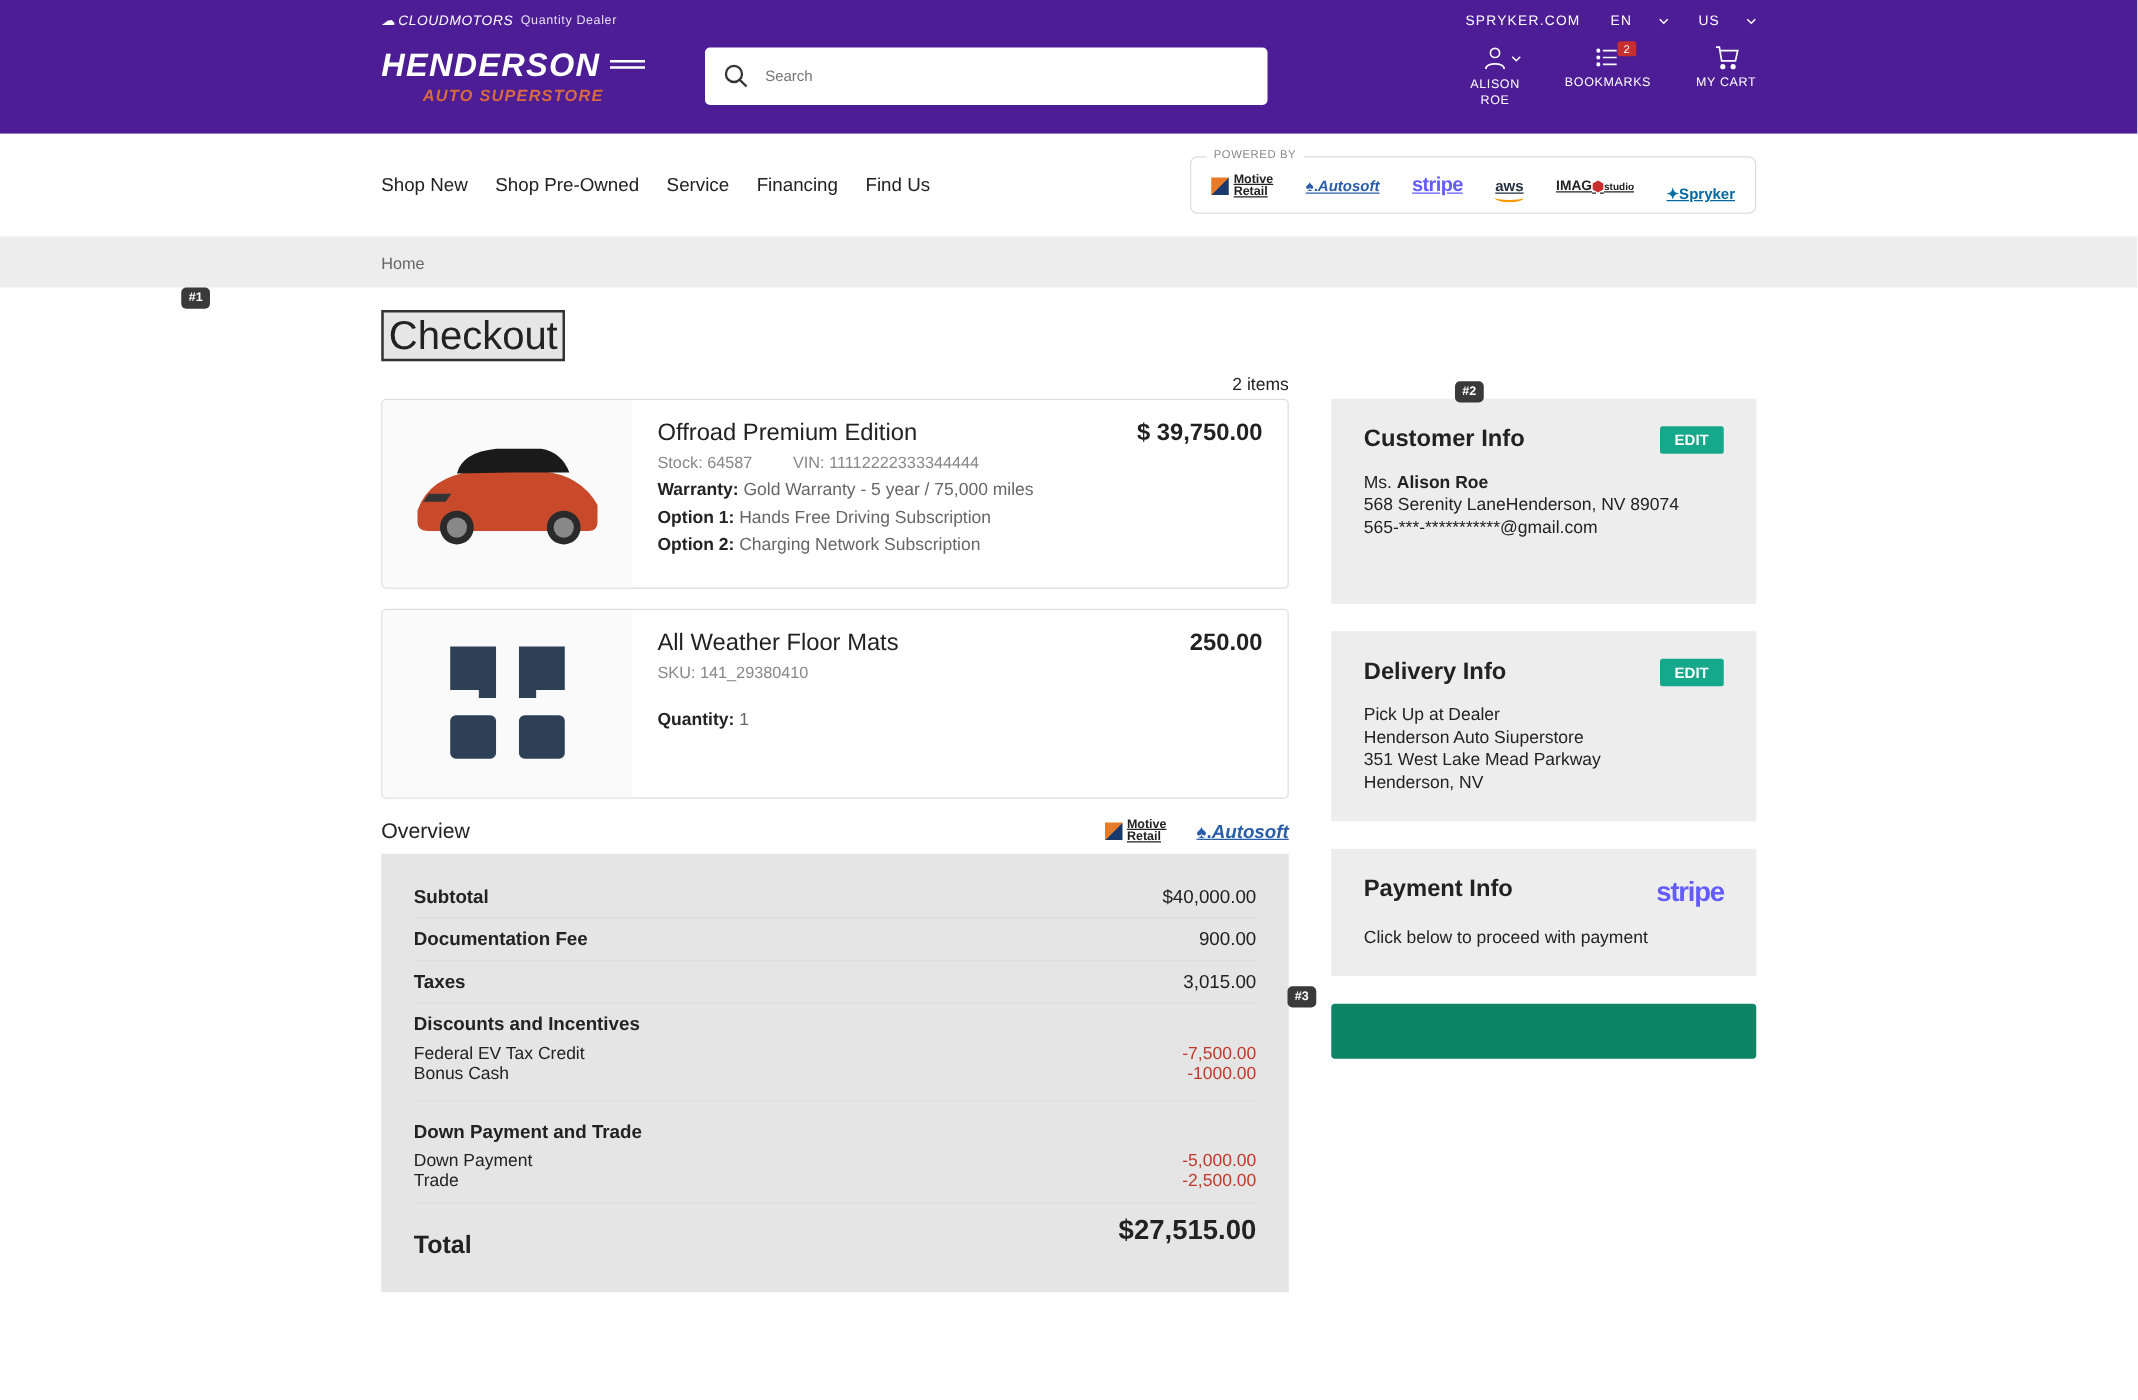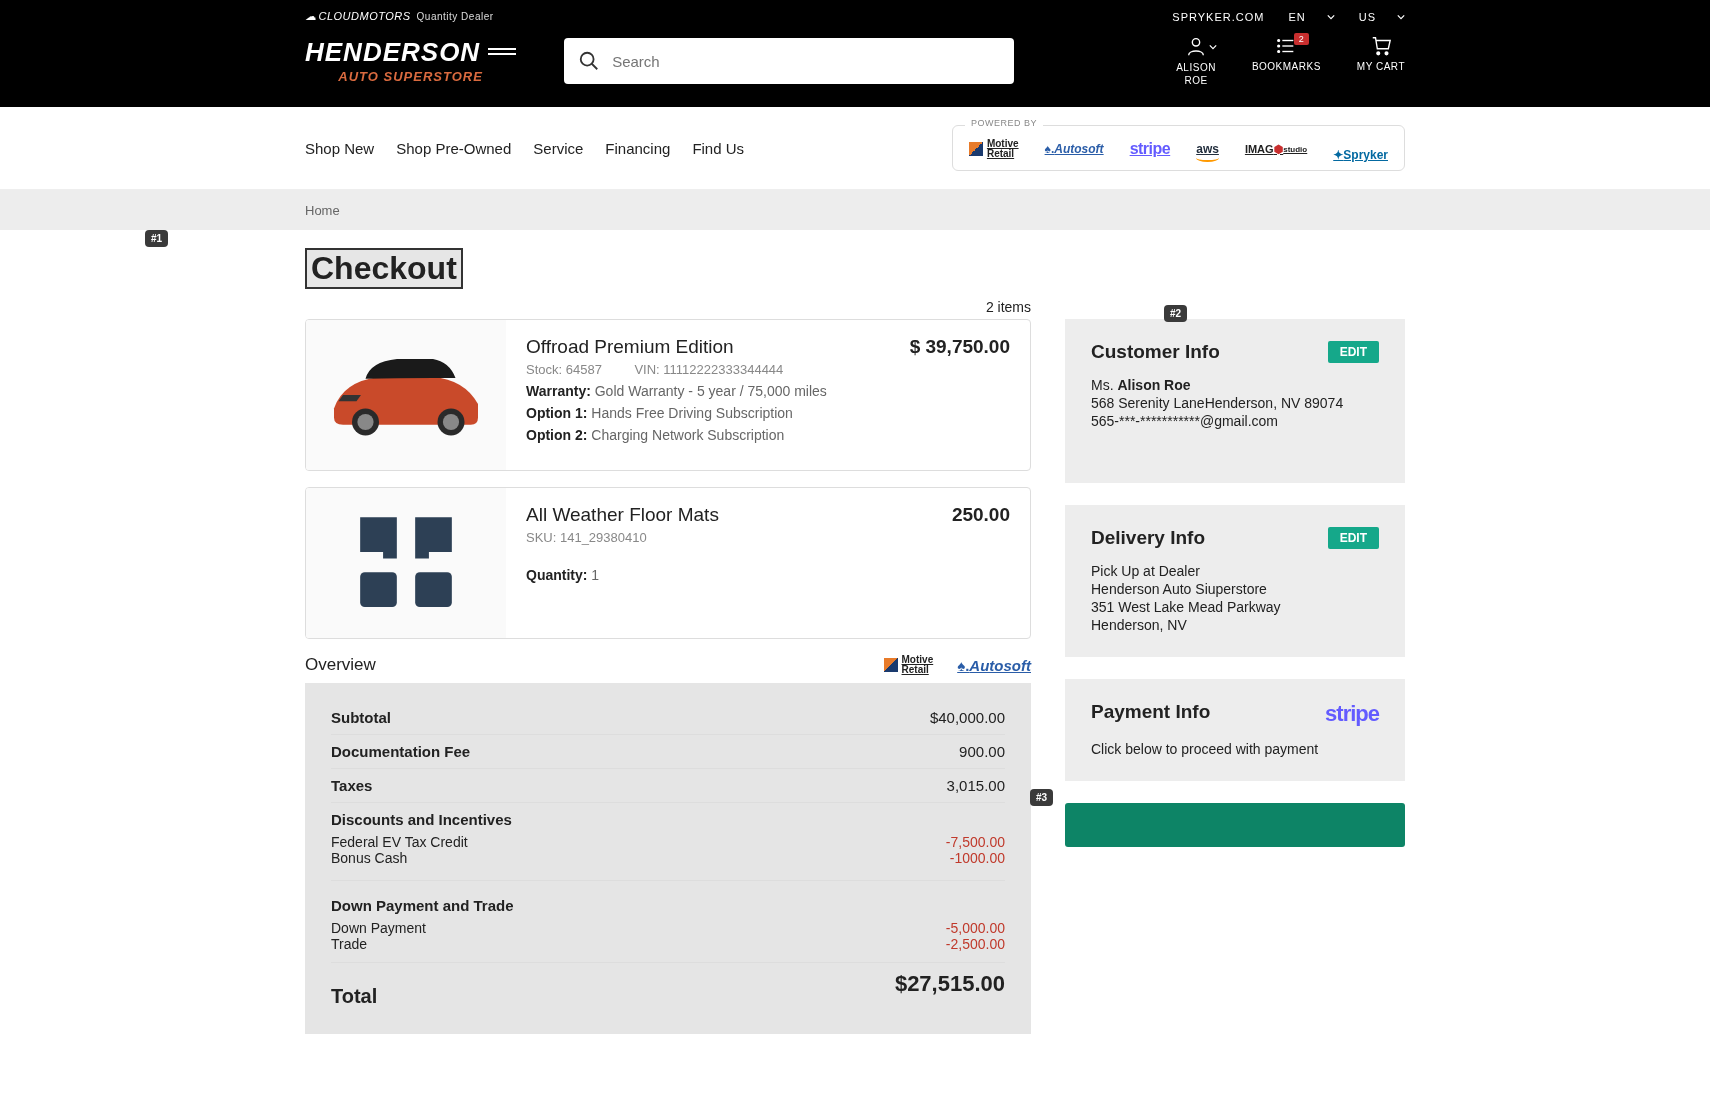--- a/index.html
+++ b/index.html
@@ -1,38 +1,38 @@
 <!DOCTYPE html>
 <html><head>
   <meta charset="utf-8">
   <style>
     * { box-sizing: border-box; margin: 0; padding: 0; }
     body { font-family: -apple-system, BlinkMacSystemFont, "Segoe UI", Arial, sans-serif; background: #fff; color: #222; font-size: 14px; }
     .container { width: 1100px; margin: 0 auto; }
 
     
-    .top-header { background: #000000; color: #fff; padding: 10px 0 20px; }
+    .top-header { background: #4c1d95; color: #fff; padding: 10px 0 20px; }
     .top-row { display: flex; justify-content: space-between; align-items: center; font-size: 11px; margin-bottom: 12px; }
     .top-row-left { display: flex; align-items: center; gap: 6px; letter-spacing: 0.5px; }
     .cloudmotors-logo { font-style: italic; font-size: 11px; }
     .cloudmotors-logo::before { content: "☁"; margin-right: 2px; }
     .preferred { font-size: 10px; opacity: 0.85; }
     .top-row-right { display: flex; align-items: center; gap: 24px; font-size: 11px; letter-spacing: 1px; }
     .lang-sel { display: inline-flex; align-items: center; gap: 21px; }
     .lang-sel svg { width: 8px; height: 8px; }
 
     .main-header-row { display: flex; align-items: center; gap: 48px; }
     .logo-block { display: flex; flex-direction: column; }
     .logo-main { font-size: 26px; font-weight: 800; font-style: italic; letter-spacing: 1px; color: #fff; line-height: 1; display: flex; align-items: center; gap: 8px; }
     .logo-lines { display: inline-flex; flex-direction: column; gap: 3px; }
     .logo-lines span { display: block; width: 28px; height: 2px; background: #fff; }
     .logo-sub { font-size: 13px; font-style: italic; font-weight: 700; letter-spacing: 1px; color: #d96a3f; text-align: center; margin-top: 4px; }
 
     .search-bar { flex: 1; max-width: 450px; background: #fff; border-radius: 4px; display: flex; align-items: center; padding: 12px 14px; gap: 12px; }
-    .search-bar input { border: 0; outline: 0; font-size: 15px; color: #888; flex: 1; }
+    .search-bar input { border: 0; outline: 0; font-size: 12px; color: #888; flex: 1; }
     .search-bar svg { width: 22px; height: 22px; color: #333; }
 
     .header-actions { display: flex; gap: 36px; margin-left: auto; }
     .header-action { display: flex; flex-direction: column; align-items: center; gap: 4px; font-size: 10px; letter-spacing: 0.5px; }
     .header-action .icon-wrap { height: 22px; display: flex; align-items: center; justify-content: center; position: relative; }
     .header-action svg { width: 22px; height: 22px; stroke: #fff; fill: none; stroke-width: 1.5; }
     .badge { position: absolute; top: -2px; right: -12px; background: #c82e2e; color: #fff; font-size: 9px; padding: 1px 5px; border-radius: 2px; }
     .user-name { text-align: center; line-height: 1.3; }
 
     
@@ -58,21 +58,21 @@
     
     .breadcrumb-bar { background: #ededed; padding: 12px 0; }
     .breadcrumb-bar a { color: #666; font-size: 13px; text-decoration: none; }
 
     
     .page-tag { display: inline-block; background: #3a3a3a; color: #fff; font-size: 10px; font-weight: 600; padding: 3px 6px; border-radius: 4px; position: absolute; }
 
     
     .checkout-wrap { position: relative; padding-top: 18px; }
     .tag-1 { left: -160px; top: 0; }
-    .checkout-title { display: inline-block; font-size: 32px; font-weight: 700; border: 2px solid #333; background: #e6e6e6; padding: 0 4px; margin: 0 0 10px; }
+    .checkout-title { display: inline-block; font-size: 32px; font-weight: 400; border: 2px solid #333; background: #e6e6e6; padding: 0 4px; margin: 0 0 10px; }
     .item-count { text-align: right; font-size: 14px; margin-bottom: 4px; }
 
     .main-cols { display: flex; gap: 34px; align-items: flex-start; }
     .left-col { flex: 1; }
     .right-col { width: 340px; display: flex; flex-direction: column; gap: 22px; }
 
     
     .cart-item { border: 1px solid #ddd; border-radius: 4px; display: flex; margin-bottom: 16px; overflow: hidden; }
     .cart-item-img { width: 200px; min-height: 150px; display: flex; align-items: center; justify-content: center; background: #fafafa; }
     .car-svg { width: 180px; height: 100px; }

